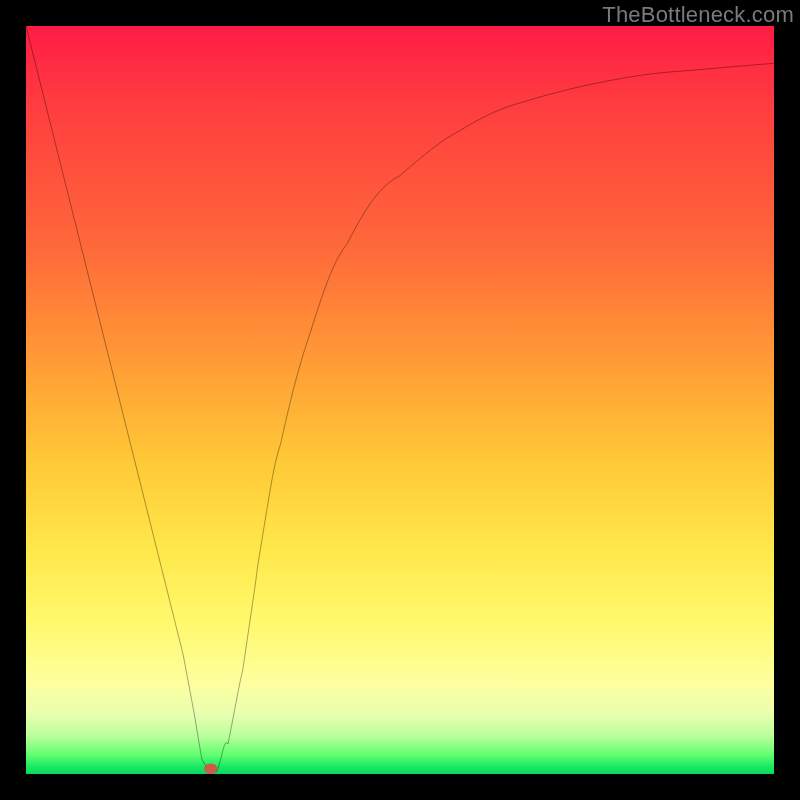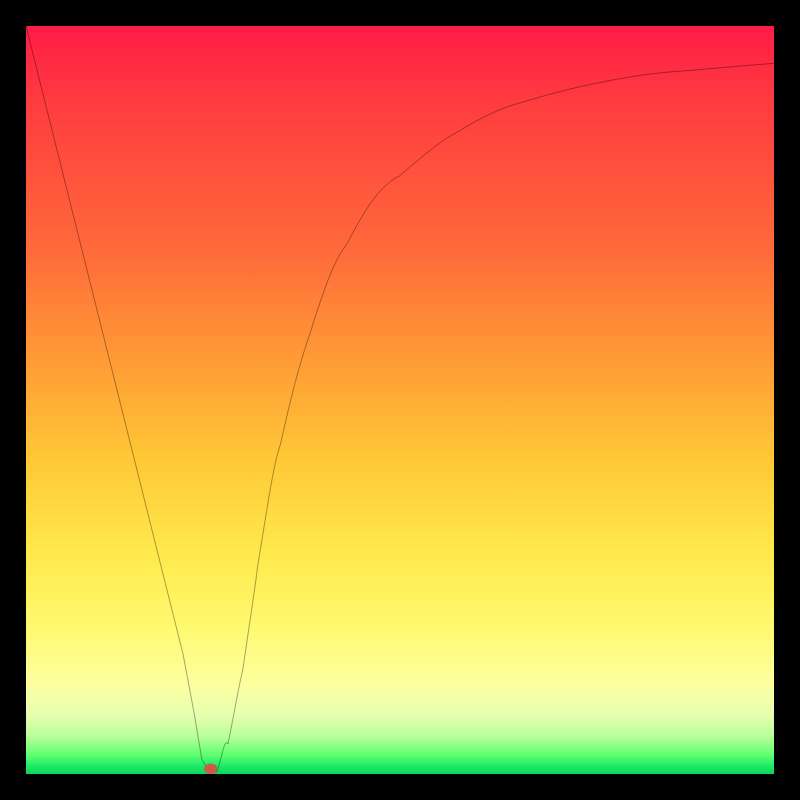--- a/index.html
+++ b/index.html
@@ -95,14 +95,15 @@
            C 54 16.5, 56 15, 58 14
            C 62 11.5, 64.5 10.7, 67 10
            C 72 8.5, 74.5 8, 77 7.5
            C 82 6.5, 85 6.2, 88 6
            C 94 5.5, 97 5.2, 100 5" fill="none" stroke="#000" stroke-width="0.35" vector-effect="non-scaling-stroke"></path>
       <ellipse class="dot" cx="24.7" cy="99.3" rx="0.9" ry="0.7"></ellipse>
     </svg>
 
   </div>
 
+  <div class="watermark">TheBottleneck.com</div>
 
 </div>
 
 </body></html>

